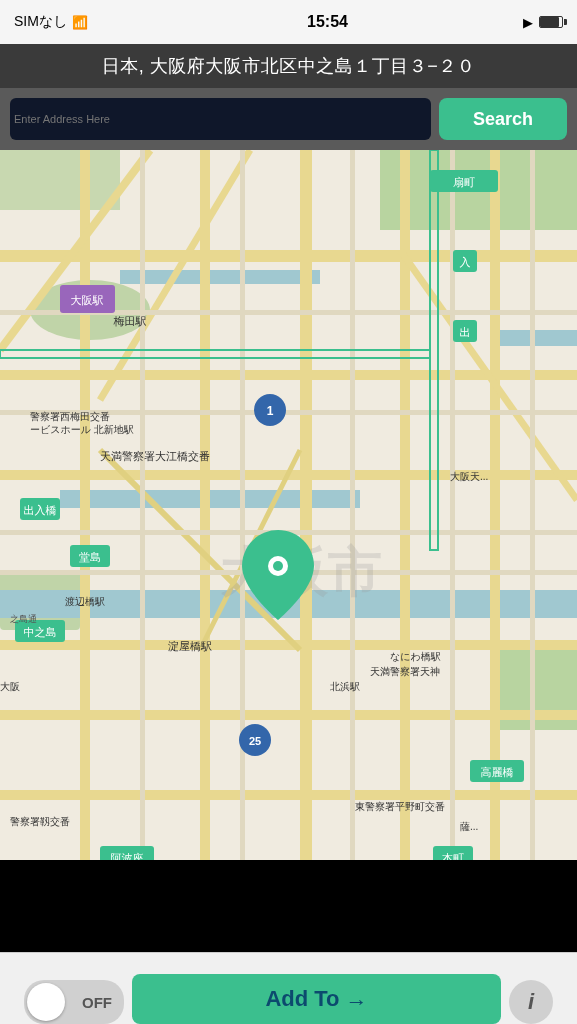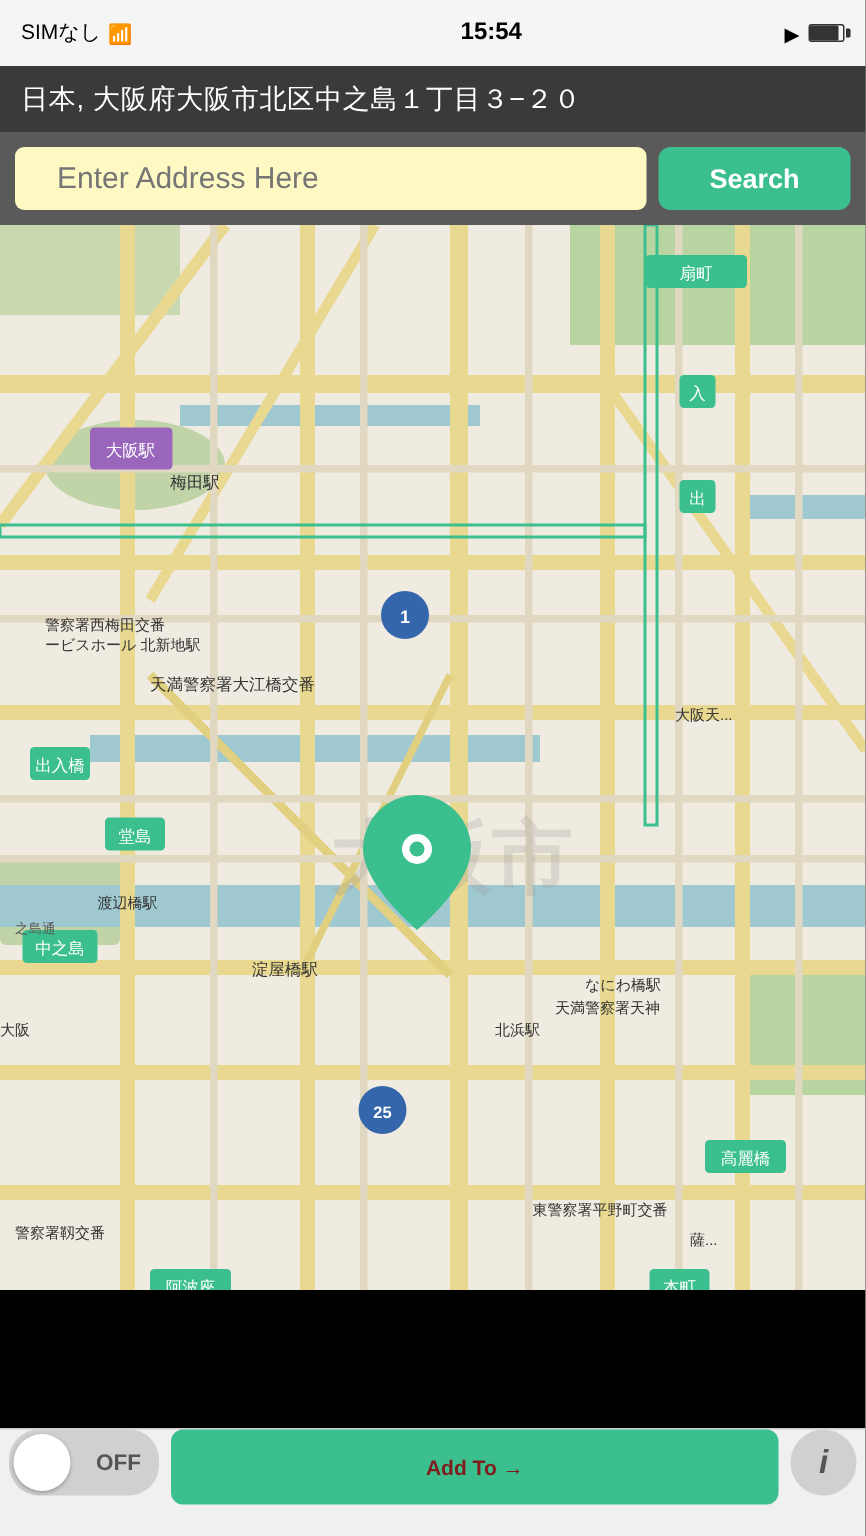--- a/index.html
+++ b/index.html
@@ -71,40 +71,41 @@
       border-radius: 1px;
     }
 
     
     .location-bar {
       width: 100%;
       background: #3a3a3a;
       padding: 10px 14px;
       color: white;
       font-size: 18px;
+      text-align: center;
       letter-spacing: 0.5px;
     }
 
     
     .search-bar {
       width: 100%;
       background: #5a5a5a;
       padding: 10px 10px;
       display: flex;
       align-items: center;
       gap: 8px;
     }
     .address-input {
       flex: 1;
       height: 42px;
-      background: #fef9c3;
+      background: #0f172a;
       border: none;
       border-radius: 6px;
-      padding: 0 28px;
-      font-size: 20px;
+      padding: 0 4px;
+      font-size: 11px;
       color: #888;
       outline: none;
     }
     .search-button {
       height: 42px;
       padding: 0 34px;
       background: #3bbf8e;
       border: none;
       border-radius: 8px;
       color: white;
@@ -128,22 +129,22 @@
       width: 100%;
       height: 100%;
     }
 
     
     .bottom-bar {
       width: 100%;
       height: 72px;
       background: #f0f0f0;
       display: flex;
-      align-items: flex-start;
-      padding: 0 6px;
+      align-items: flex-end;
+      padding: 0 24px;
       gap: 8px;
       border-top: 1px solid #ccc;
       position: absolute;
       bottom: 0;
     }
     .toggle-container {
       display: flex;
       align-items: center;
       background: #d0d0d0;
       border-radius: 20px;
@@ -165,22 +166,22 @@
       font-size: 15px;
       font-weight: 600;
       color: #555;
     }
     .add-to-button {
       flex: 1;
       height: 50px;
       background: #3bbf8e;
       border: none;
       border-radius: 8px;
-      color: #7f1d1d;
-      font-size: 14px;
+      color: #0c4a6e;
+      font-size: 22px;
       font-weight: 600;
       cursor: pointer;
     }
     .favorites-button {
       flex: 1;
       height: 50px;
       background: #3bbf8e;
       border: none;
       border-radius: 8px;
       color: white;

